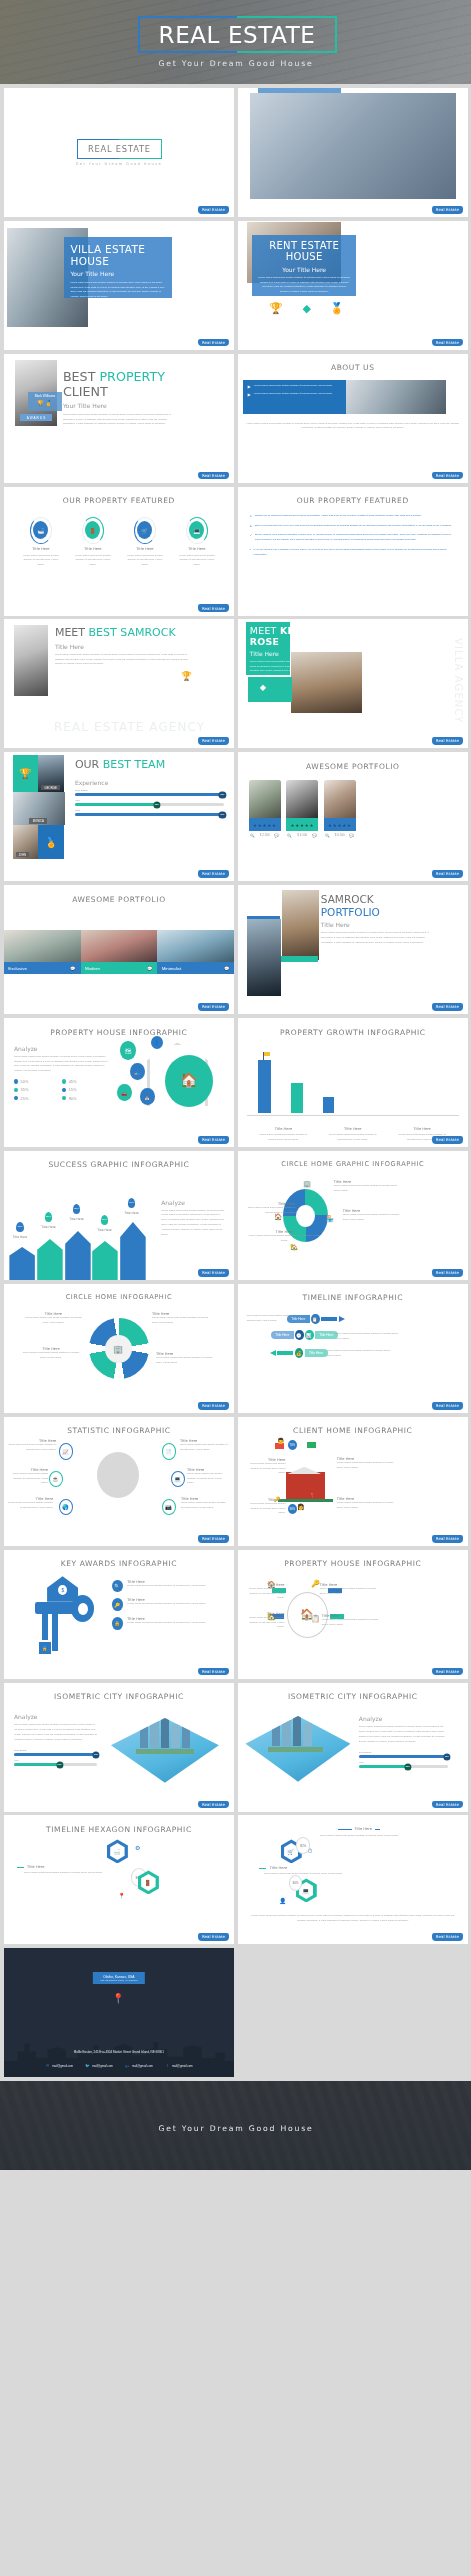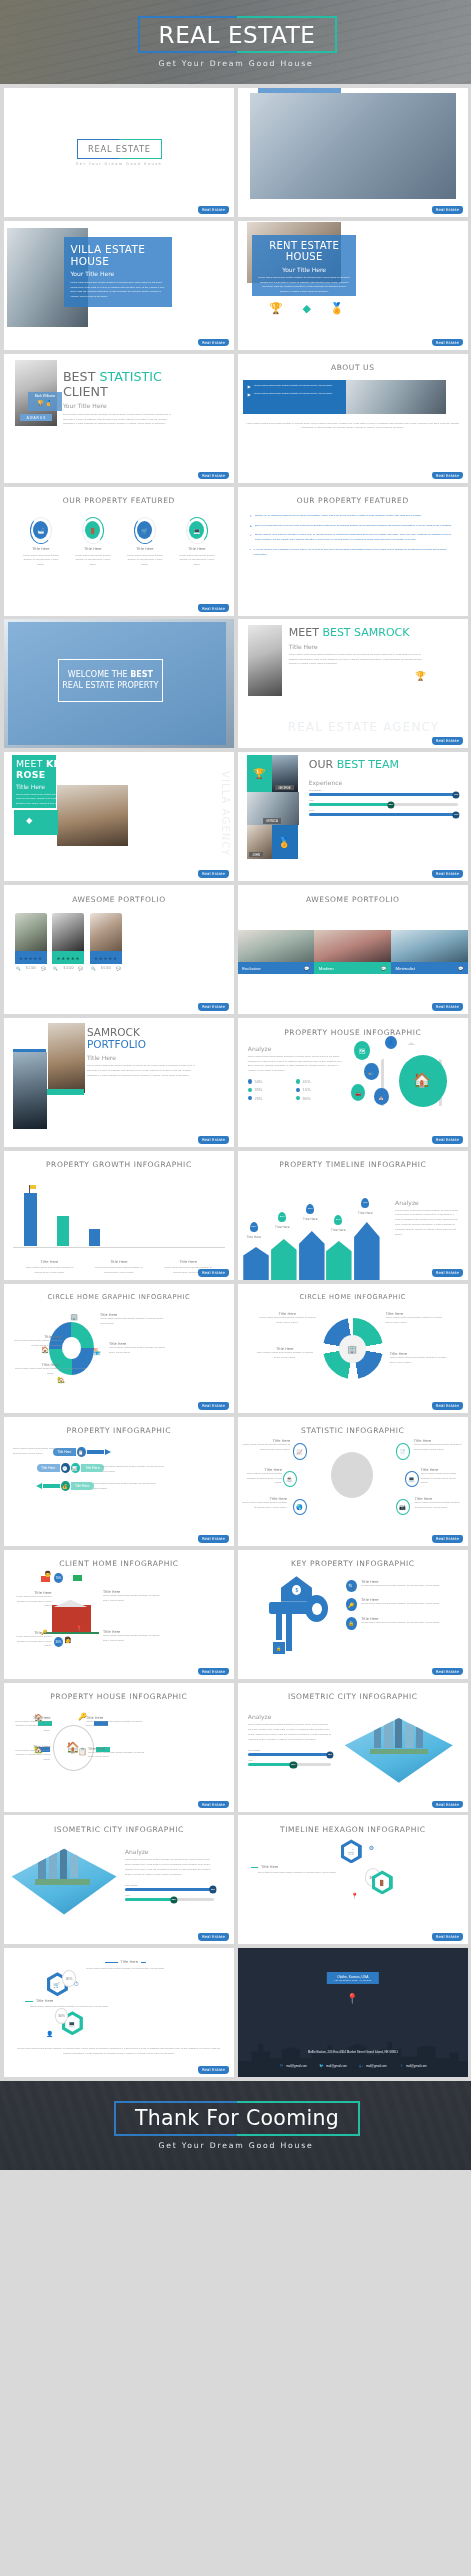--- a/index.html
+++ b/index.html
@@ -231,21 +231,21 @@
   </div>
 
   <div class="slide">
     <div style="position:absolute;left:20px;top:0;width:83px;height:12px;background:#6a9fd4;"></div>
     <div class="ph office" style="position:absolute;left:12px;top:5.5px;width:206px;height:106px;"></div>
     <div class="badge">Real Estate</div>
   </div>
 
   <div class="slide">
     <div class="ph meeting" style="position:absolute;left:2.8px;top:7.7px;width:81px;height:99px;"></div>
-    <div style="position:absolute;left:60px;top:16.6px;width:108px;height:70px;background:rgba(46,123,196,.82);padding:5.5px 6.6px;">
+    <div style="position:absolute;left:60px;top:16.6px;width:108px;height:61px;background:rgba(46,123,196,.82);padding:5.5px 6.6px;">
       <div class="hdl" style="font-size:10.5px;">VILLA ESTATE HOUSE</div>
       <div class="sub-t w">Your Title Here</div>
       <div class="lorem w" style="margin-top:3.3px;">Lorem Ipsum comes from section Contrary to popular belief. Lorem Ipsum is not simply random text. It has roots in a piece of classical Latin literature from 45 BC, making it over 2000 years old. Richard McClintock, a Latin professor at Hampden-Sydney College in Virginia. Lorem Ipsum is not simply.</div>
     </div>
     <div class="badge">Real Estate</div>
   </div>
 
   <div class="slide">
     <div class="ph team" style="position:absolute;left:8.9px;top:1.1px;width:94px;height:61px;"></div>
     <div style="position:absolute;left:14.4px;top:14.4px;width:104px;height:61px;background:rgba(46,123,196,.82);padding:4.4px 5.5px;text-align:center;">
@@ -262,21 +262,21 @@
   </div>
 
   <div class="slide">
     <div class="ph person" style="position:absolute;left:11.6px;top:6.6px;width:42px;height:66px;"></div>
     <div style="position:absolute;left:24px;top:38px;width:34px;height:19px;background:rgba(90,150,205,.85);color:#fff;font-size:3.3px;text-align:center;padding-top:2.2px;">
       <span>Mark Williams</span>
       <div style="margin-top:2.2px;font-size:5.5px;">🏆 🏅</div>
     </div>
     <div style="position:absolute;left:16.6px;top:60px;width:32px;height:7.7px;background:#6a9fd4;color:#fff;font-size:3px;letter-spacing:1.1px;display:flex;align-items:center;justify-content:center;">AWARDS</div>
     <div style="position:absolute;left:59px;top:15.5px;width:108px;">
-      <div class="hdl2"><span>BEST </span><span class="accent">STATISTIC</span></div>
+      <div class="hdl2"><span>BEST </span><span class="accent">PROPERTY</span></div>
       <div class="hdl2">CLIENT</div>
       <div class="sub-t">Your Title Here</div>
       <div class="lorem" style="margin-top:3.3px;">Lorem Ipsum comes from section Contrary to popular belief. Lorem Ipsum is not simply random text. It has roots in a piece of classical Latin literature from 45 BC, making it over 2000 years old. Richard McClintock, a Latin professor at Hampden-Sydney College in Virginia. Lorem Ipsum is not simply.</div>
     </div>
     <div class="badge">Real Estate</div>
   </div>
 
   <div class="slide">
     <div class="sl-title">ABOUT US</div>
     <div style="position:absolute;left:5.5px;top:26.6px;width:103px;height:34px;background:#2272b9;padding:3.3px 4.4px;">
@@ -344,30 +344,20 @@
           <span style="color:#2e7bc4;font-size:2.8px;">✓</span>
           <span class="lorem" style="color:#2e7bc4;">But the majority have suffered alteration in some form, by injected humor, or randomized words which don't look even slightly believable. There are many variations of passages of Lorem Ipsum available, but the majority have suffered alteration in some form, by injected humor, or randomized words which don't look even slightly believable.</span>
         </div>
       <div style="display:flex;gap:2.8px;">
           <span style="color:#2e7bc4;font-size:2.8px;">•</span>
           <span class="lorem" style="color:#2e7bc4;">If you are going to use a passage of Lorem Ipsum, you need to be sure there isn't anything embarrassing hidden in the middle of text. Suitable for all categories business and personal presentation.</span>
         </div>
     </div>
   </div>
 
-  <div class="slide">
-    <div class="ph lobby" style="position:absolute;inset:0;"></div>
-    <div style="position:absolute;left:3.9px;top:2.2px;right:7.7px;bottom:3.3px;background:rgba(74,140,200,.6);"></div>
-    <div style="position:absolute;left:54px;top:40px;width:105px;height:43px;border:0.8px solid #fff;display:flex;align-items:center;justify-content:center;flex-direction:column;">
-      <div style="font-family:'DejaVu Sans',sans-serif;color:#fff;font-size:8px;text-align:center;line-height:1.35;">
-        <span>WELCOME THE </span><b>BEST</b><br>
-        <span>REAL ESTATE PROPERTY</span>
-      </div>
-    </div>
-  </div>
 
   <div class="slide">
     <div class="ph person" style="position:absolute;left:10px;top:5.5px;width:34px;height:71px;"></div>
     <div style="position:absolute;left:51px;top:6.6px;width:166px;">
       <div class="hdl2" style="font-size:11px;"><span>MEET </span><span class="accent">BEST SAMROCK</span></div>
       <div class="sub-t" style="margin-top:3.3px;">Title Here</div>
       <div class="lorem" style="margin-top:3.3px;width:138px;">Lorem Ipsum comes from section Contrary to popular belief. Lorem Ipsum is not simply random text. It has roots in a piece of classical Latin literature from 45 BC, making it over 2000 years old. Richard McClintock, a Latin professor at Hampden-Sydney College in Virginia. Lorem Ipsum is not simply.</div>
       <div style="color:#2e7bc4;font-size:8.9px;margin-top:3.3px;text-align:right;width:138px;">🏆</div>
     </div>
     <div class="watermark" style="left:50px;bottom:14.4px;font-size:12px;">REAL ESTATE AGENCY</div>
@@ -570,21 +560,21 @@
       </div>
       <div style="width:50px;">
         <div class="tiny-title">Title Here</div>
         <div class="lorem" style="margin-top:1.7px;">Lorem Ipsum comes from section Contrary to popular belief. Lorem Ipsum.</div>
       </div>
     </div>
     <div class="badge">Real Estate</div>
   </div>
 
   <div class="slide">
-    <div class="sl-title">PROPERTY TIMELINE INFOGRAPHIC</div>
+    <div class="sl-title">SUCCESS GRAPHIC INFOGRAPHIC</div>
     <div style="position:absolute;left:3.3px;bottom:0;width:149px;height:83px;">
       <div style="position:absolute;bottom:0;left:2.2px;width:25.5px;height:33px;background:#2e7bc4;clip-path:polygon(50% 0,100% 26%,100% 100%,0 100%,0 26%);"></div>
       <div style="position:absolute;bottom:0;left:30px;width:25.5px;height:41px;background:#23bfa5;clip-path:polygon(50% 0,100% 26%,100% 100%,0 100%,0 26%);"></div>
       <div style="position:absolute;bottom:0;left:58px;width:25.5px;height:49px;background:#2e7bc4;clip-path:polygon(50% 0,100% 26%,100% 100%,0 100%,0 26%);"></div>
       <div style="position:absolute;bottom:0;left:85px;width:25.5px;height:39px;background:#23bfa5;clip-path:polygon(50% 0,100% 26%,100% 100%,0 100%,0 26%);"></div>
       <div style="position:absolute;bottom:0;left:113px;width:25.5px;height:58px;background:#2e7bc4;clip-path:polygon(50% 0,100% 26%,100% 100%,0 100%,0 26%);"></div>
 
       <div style="position:absolute;left:5.5px;bottom:41px;text-align:center;">
         <div class="pin" style="background:#2e7bc4;color:#fff;margin:0 auto;">
             <span>15%</span>
@@ -673,21 +663,21 @@
       <div class="lorem">Lorem Ipsum comes from section Contrary to popular belief. Lorem Ipsum.</div>
     </div>
     <div style="position:absolute;left:16.6px;top:63px;width:61px;text-align:center;">
       <div class="tiny-title">Title Here</div>
       <div class="lorem">Lorem Ipsum comes from section Contrary to popular belief. Lorem Ipsum.</div>
     </div>
     <div class="badge">Real Estate</div>
   </div>
 
   <div class="slide">
-    <div class="sl-title">PROPERTY INFOGRAPHIC</div>
+    <div class="sl-title">TIMELINE INFOGRAPHIC</div>
     <div style="position:absolute;left:49px;top:30px;display:flex;align-items:center;gap:1.1px;">
       <div style="background:#4e92cf;color:#fff;font-size:3.3px;padding:1.7px 4.4px;border-radius:4.4px 0 0 4.4px;">Title Here</div>
       <div style="width:8.9px;height:10.5px;border-radius:50%;background:#2e7bc4;color:#fff;font-size:4.4px;display:flex;align-items:center;justify-content:center;">📋</div>
       <div style="width:16.6px;height:0;border-top:4.4px solid #2e7bc4;"></div>
       <div style="width:0;height:0;border-top:3.9px solid transparent;border-bottom:3.9px solid transparent;border-left:6px solid #2e7bc4;"></div>
     </div>
     <div style="position:absolute;left:33px;top:46px;display:flex;align-items:center;gap:1.1px;">
       <div style="background:#7fb2de;color:#fff;font-size:3.3px;padding:1.7px 4.4px;border-radius:4.4px 0 0 4.4px;">Title Here</div>
       <div style="width:8.9px;height:10.5px;border-radius:50%;background:#1d5c96;color:#fff;font-size:4.4px;display:flex;align-items:center;justify-content:center;">🕑</div>
       <div style="width:8.9px;height:10.5px;border-radius:50%;background:#23bfa5;color:#fff;font-size:4.4px;display:flex;align-items:center;justify-content:center;">📊</div>
@@ -769,21 +759,21 @@
         <div class="lorem">Lorem Ipsum comes from section Contrary to popular belief. Lorem Ipsum.</div>
       </div>
     <div style="position:absolute;left:99px;top:80px;width:58px;">
       <div class="tiny-title">Title Here</div>
         <div class="lorem">Lorem Ipsum comes from section Contrary to popular belief. Lorem Ipsum.</div>
       </div>
     <div class="badge">Real Estate</div>
   </div>
 
   <div class="slide">
-    <div class="sl-title">KEY PROPERTY INFOGRAPHIC</div>
+    <div class="sl-title">KEY AWARDS INFOGRAPHIC</div>
     <div style="position:absolute;left:26.6px;top:26.6px;width:66px;height:77px;">
       <div style="position:absolute;left:16.6px;top:0;width:31px;height:25.5px;background:#2e7bc4;clip-path:polygon(50% 0,100% 45%,100% 100%,0 100%,0 45%);"></div>
       <div style="position:absolute;left:28px;top:8.9px;width:8.9px;height:10px;border-radius:50%;background:#fff;color:#2e7bc4;font-size:5px;display:flex;align-items:center;justify-content:center;">$</div>
       <div style="position:absolute;left:4.4px;top:25.5px;width:58px;height:12px;background:#2e7bc4;border-radius:2.2px;"></div>
       <div style="position:absolute;left:41px;top:19px;width:23px;height:26.6px;border-radius:50%;background:#2e7bc4;display:flex;align-items:center;justify-content:center;">
           <div style="width:10px;height:12px;border-radius:50%;background:#fff;"></div>
         </div>
       <div style="position:absolute;left:22px;top:38px;width:5.5px;height:37px;background:#2e7bc4;"></div>
       <div style="position:absolute;left:12px;top:38px;width:5.5px;height:25.5px;background:#2e7bc4;"></div>
       <div style="position:absolute;left:8.9px;top:66px;width:12px;height:12px;background:#2e7bc4;display:flex;align-items:center;justify-content:center;color:#fff;font-size:4.4px;">🔒</div>
@@ -995,19 +985,16 @@
         </div>
     </div>
   </div>
 
 </div>
 
 <div class="banner footer">
   <div class="banner-photo"></div>
   <div class="banner-shade"></div>
   <div class="banner-inner">
-    <div class="title-frame">
-      <div class="banner-title">Thank For Cooming</div>
-    </div>
     <div class="banner-sub">Get Your Dream Good House</div>
   </div>
 </div>
 
 
 </body></html>

